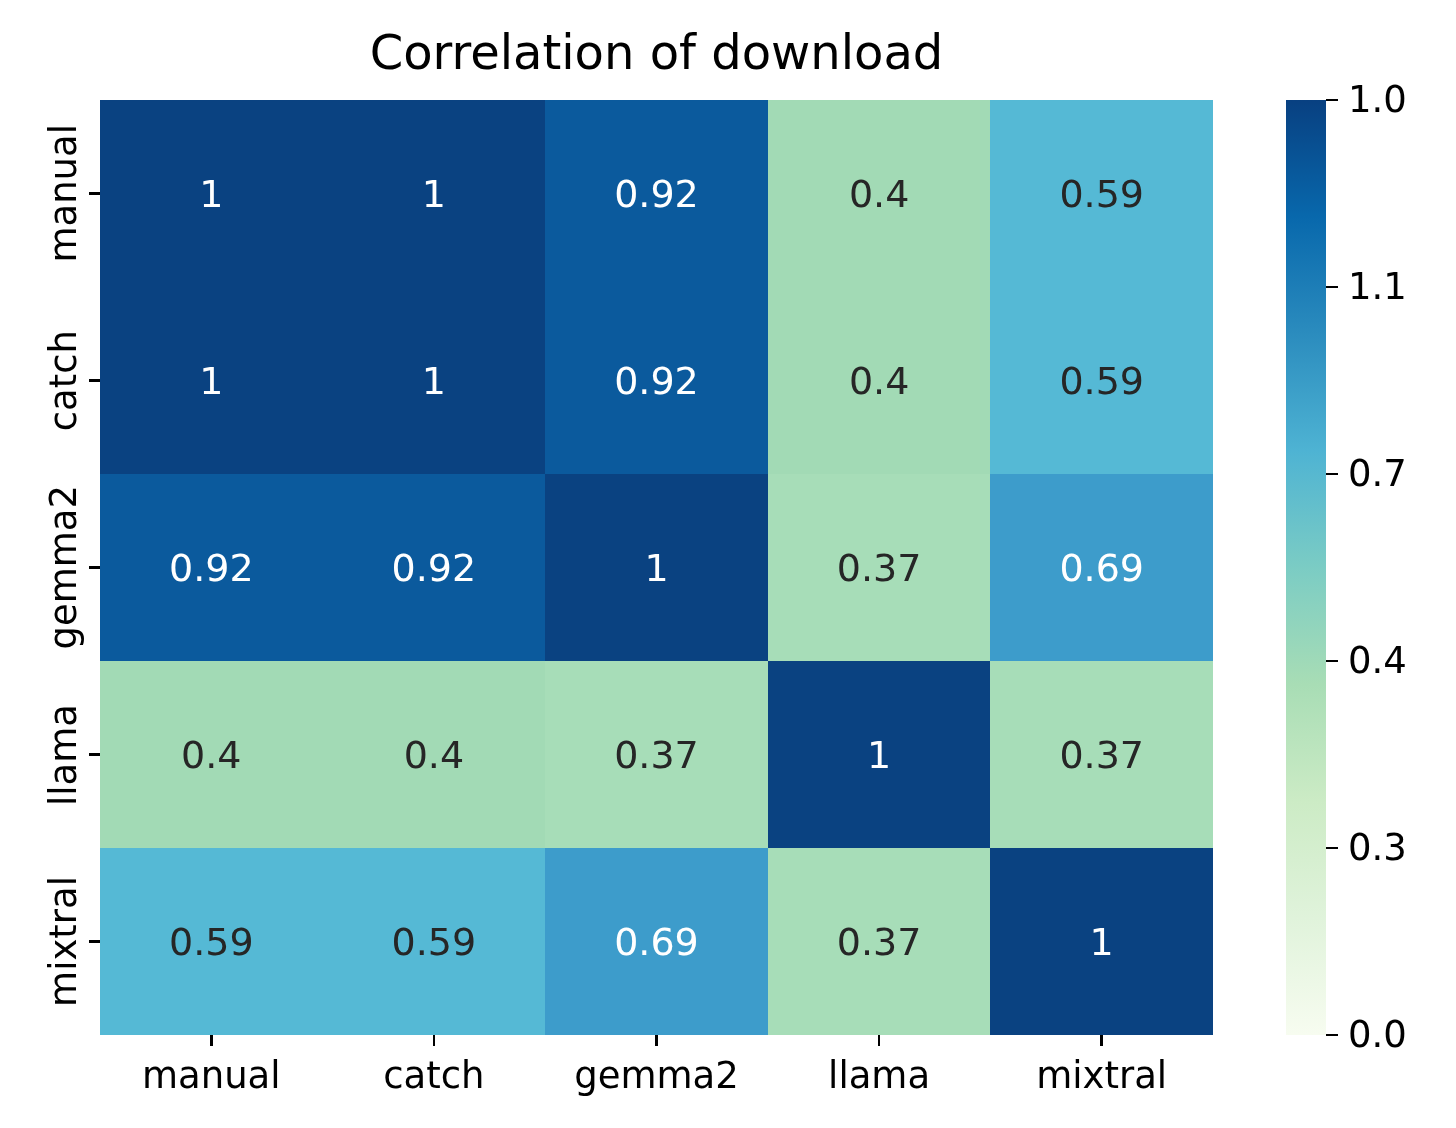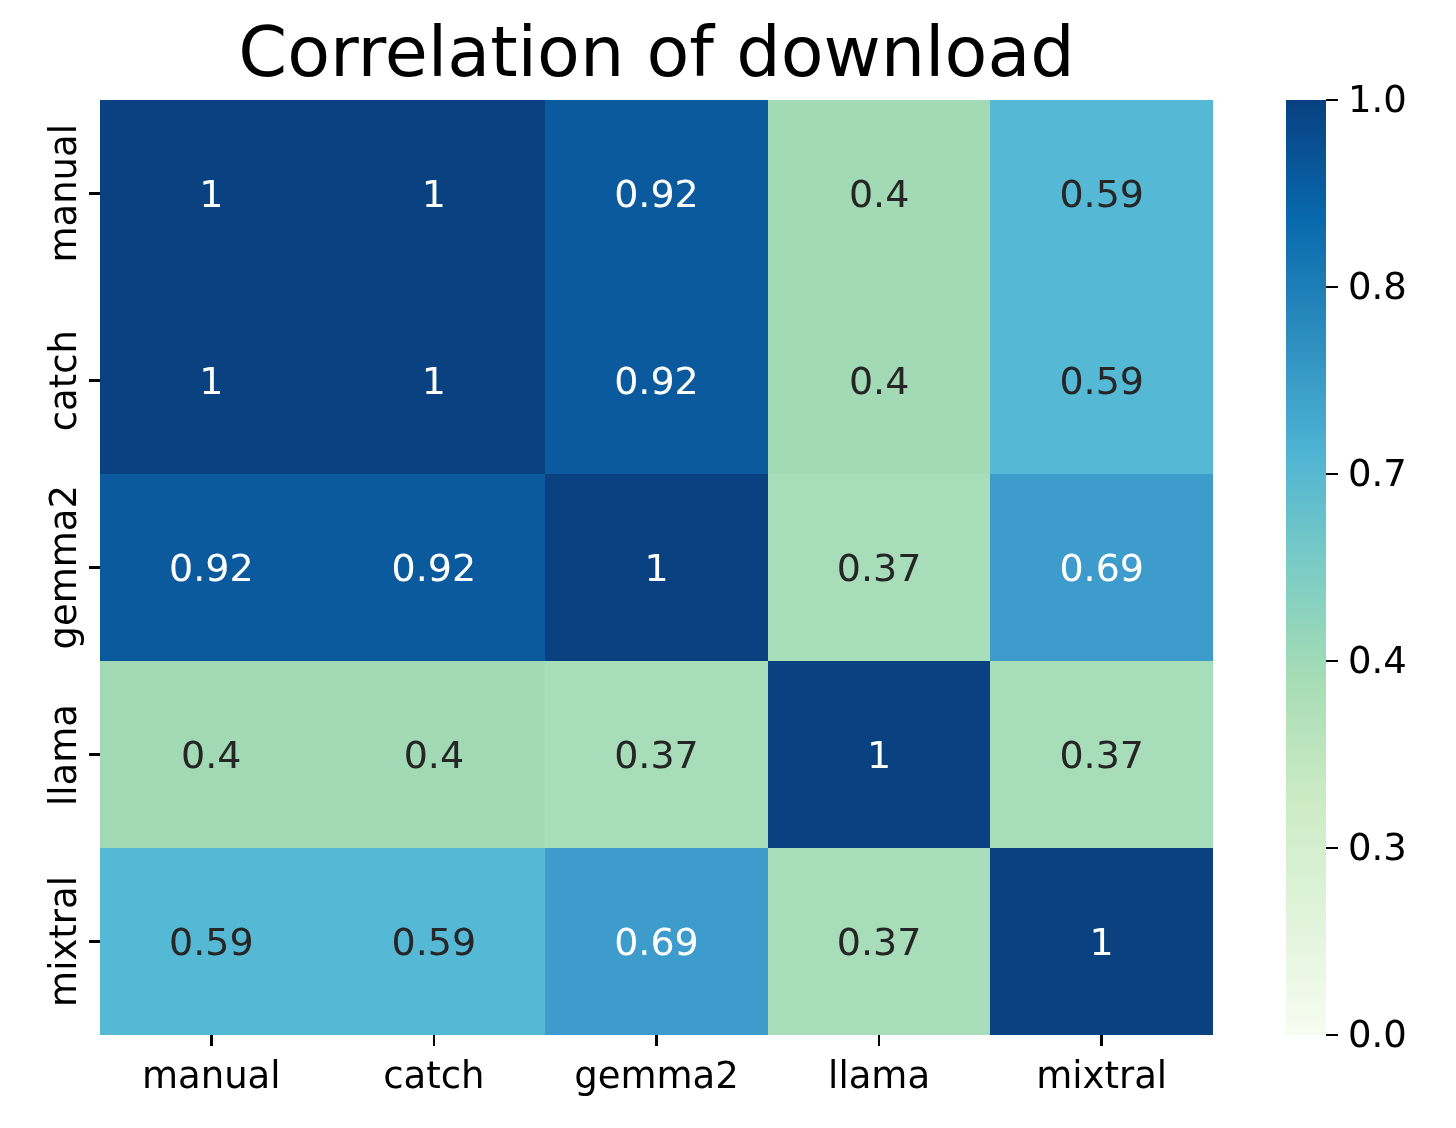--- a/index.html
+++ b/index.html
@@ -23,21 +23,21 @@
 
   
   #chart-title {
     position: absolute;
     left: 100px;
     top: 16px;
     width: 1113px;
     height: 72px;
     line-height: 72px;
     text-align: center;
-    font-size: 70px;
+    font-size: 48px;
     color: #000000;
     white-space: nowrap;
     font-family: "DejaVu Sans", sans-serif;
   }
 
   
   #heatmap-area {
     position: absolute;
     left: 100px;
     top: 100px;
@@ -296,21 +296,21 @@
     </div>
 
   <div id="colorbar-wrap">
     <div id="colorbar-gradient" style="background: linear-gradient(rgb(8, 64, 129) 0%, rgb(8, 104, 172) 12.5%, rgb(43, 140, 190) 25%, rgb(78, 179, 211) 37.5%, rgb(123, 204, 196) 50%, rgb(168, 221, 181) 62.5%, rgb(204, 235, 197) 75%, rgb(224, 243, 219) 87.5%, rgb(247, 252, 240) 100%);"></div>
   <div class="cbar-tick" style="top: 0px;">
         <span class="cbar-tick-mark"></span>
         <span class="cbar-tick-label">1.0</span>
       </div>
       <div class="cbar-tick" style="top: 187px;">
         <span class="cbar-tick-mark"></span>
-        <span class="cbar-tick-label">0.8</span>
+        <span class="cbar-tick-label">1.1</span>
       </div>
       <div class="cbar-tick" style="top: 374px;">
         <span class="cbar-tick-mark"></span>
         <span class="cbar-tick-label">0.7</span>
       </div>
       <div class="cbar-tick" style="top: 561px;">
         <span class="cbar-tick-mark"></span>
         <span class="cbar-tick-label">0.4</span>
       </div>
       <div class="cbar-tick" style="top: 748px;">

